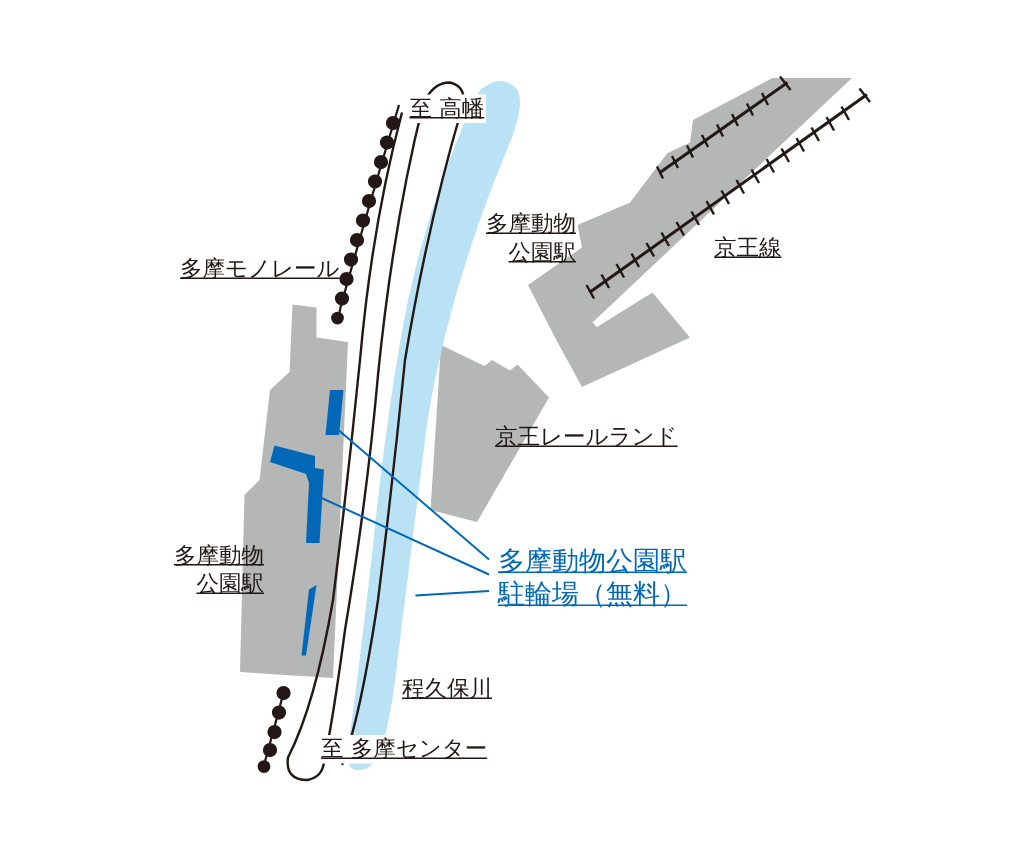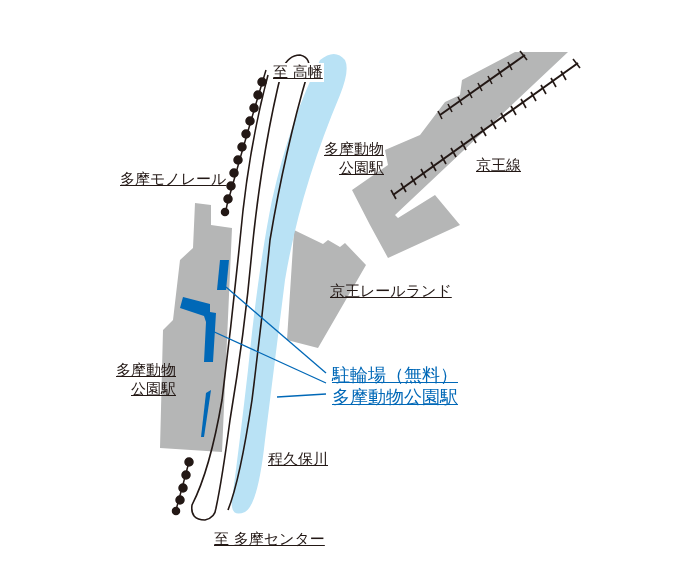--- a/index.html
+++ b/index.html
@@ -108,18 +108,18 @@
 
 <div class="lbl" style="left:476px; top:156px;">京王線</div>
 <div class="lbl" style="left:330px; top:282px;">京王レールランド</div>
 
 <div class="lbl center" style="left:110px; top:361px; width:66px;">
   <div>多摩動物</div>
   <div>公園駅</div>
 </div>
 
 <div class="lbl blue" style="left:332px; top:364px;">
+  <div>多摩動物公園駅</div>
   <div>駐輪場（無料）</div>
-  <div>多摩動物公園駅</div>
 </div>
 
 <div class="lbl" style="left:268px; top:450px;">程久保川</div>
-<div class="lbl bg-white" style="left:213px; top:490px;margin-top:40px;">至 多摩センター</div>
+<div class="lbl bg-white" style="left:213px; top:490px;">至 多摩センター</div>
 
 </body></html>

